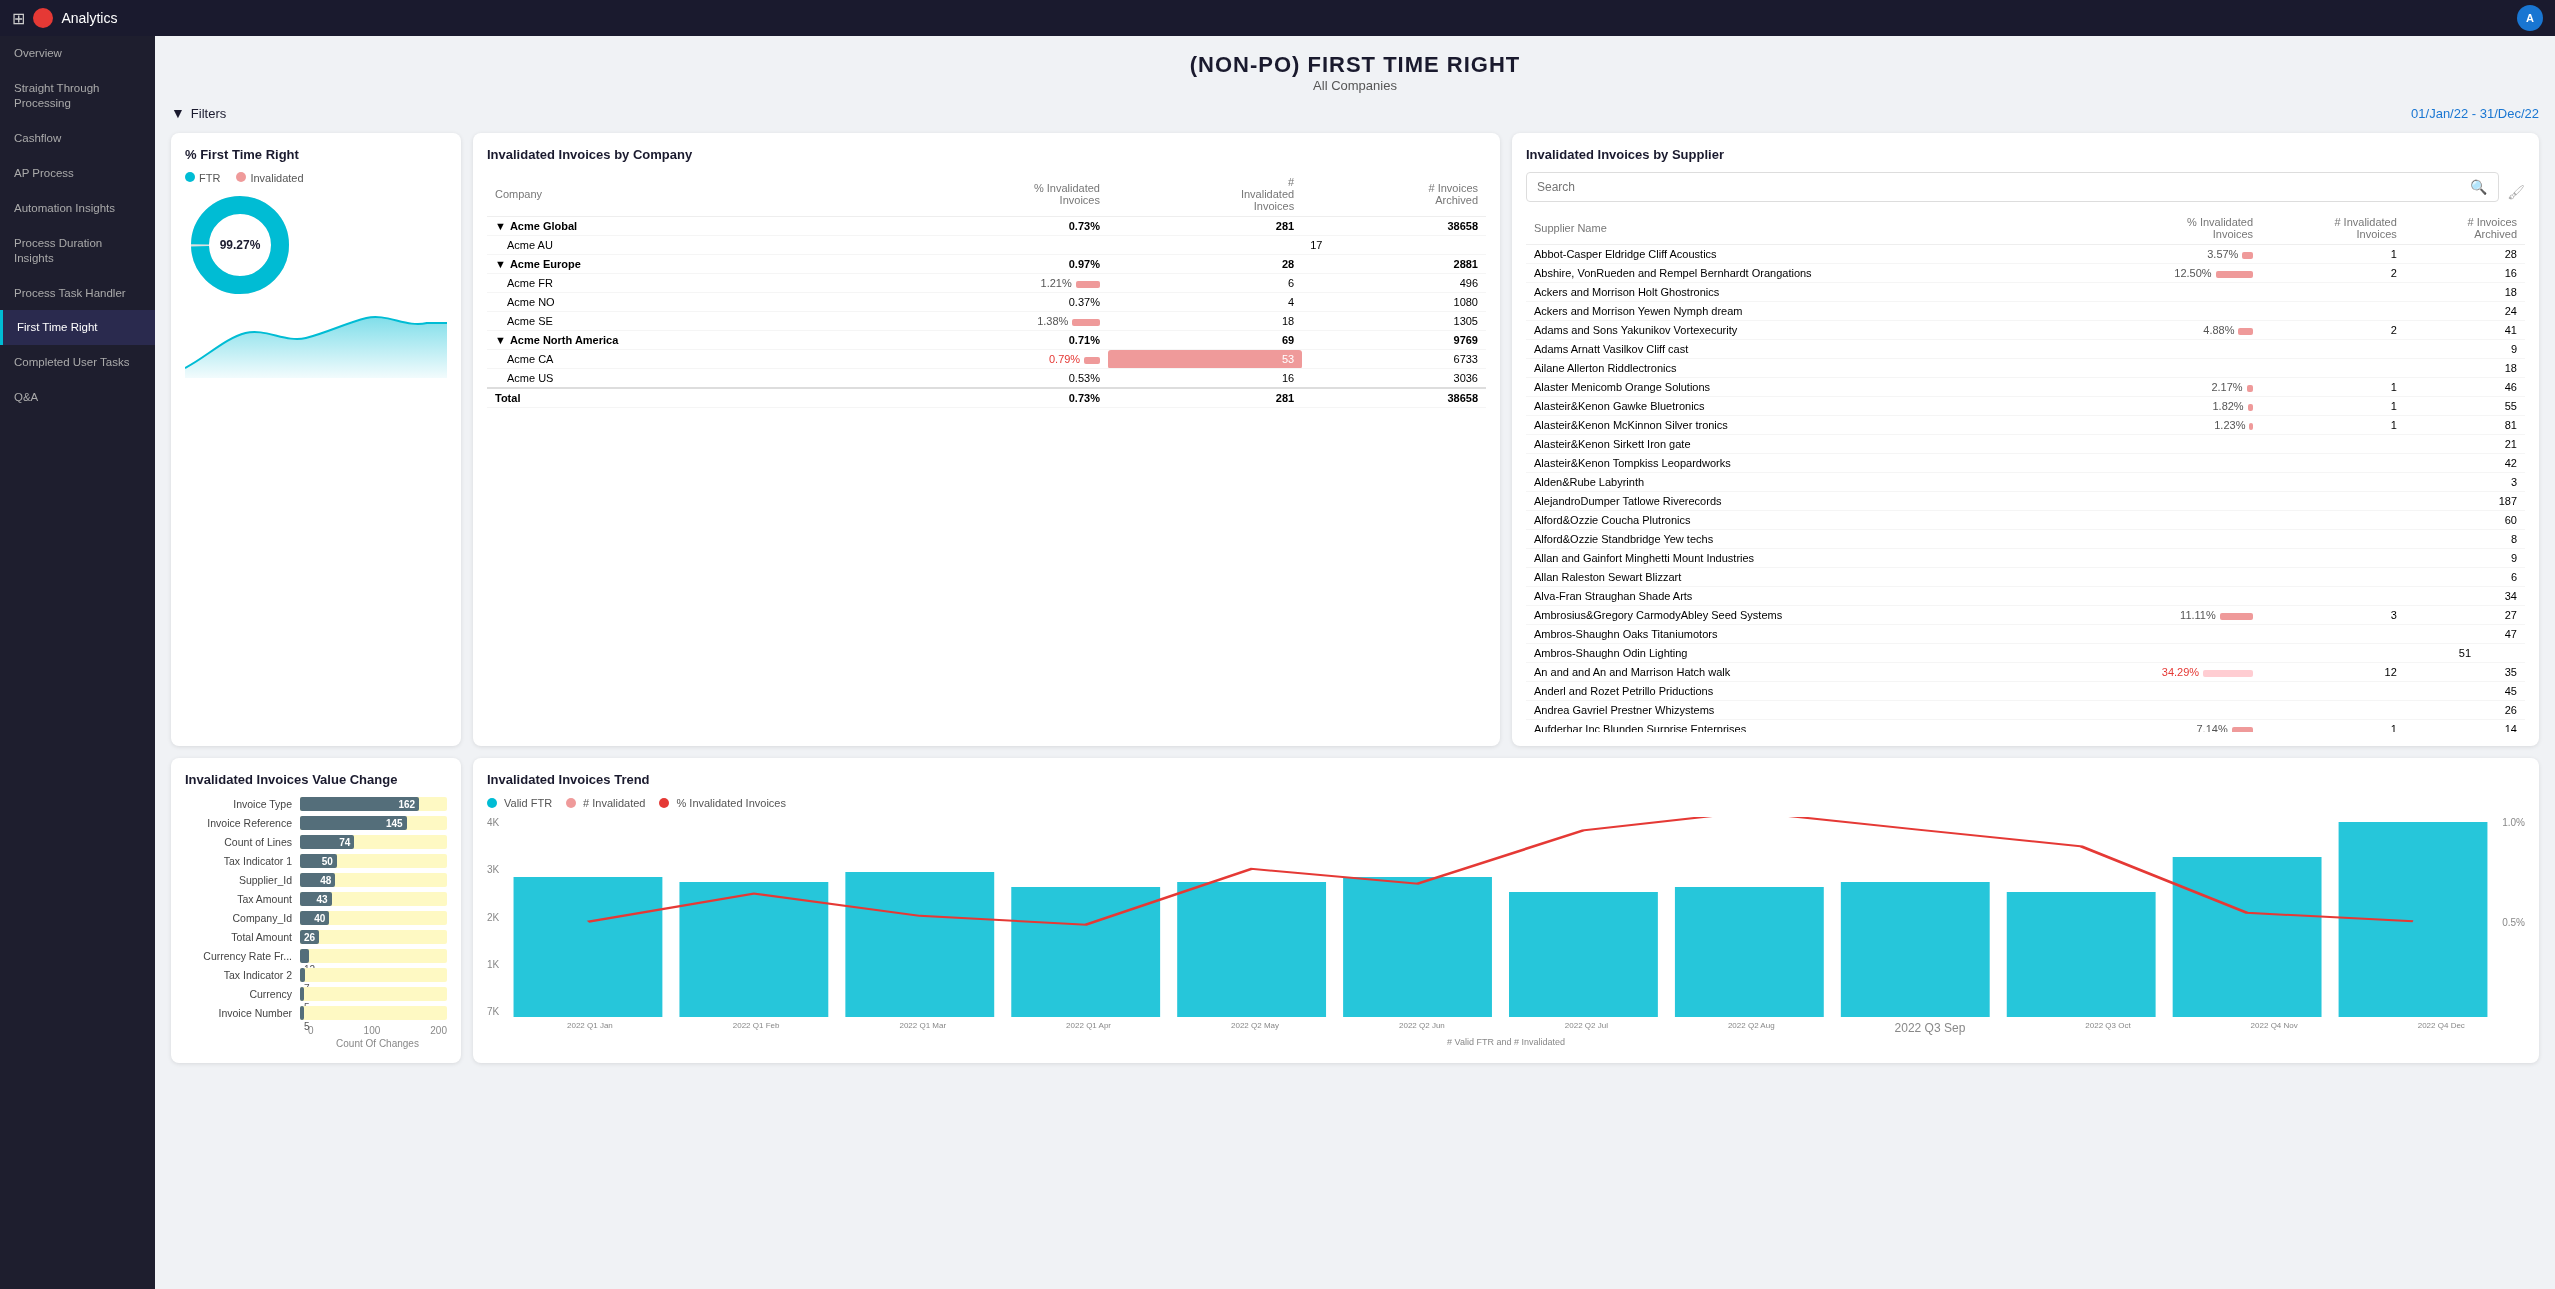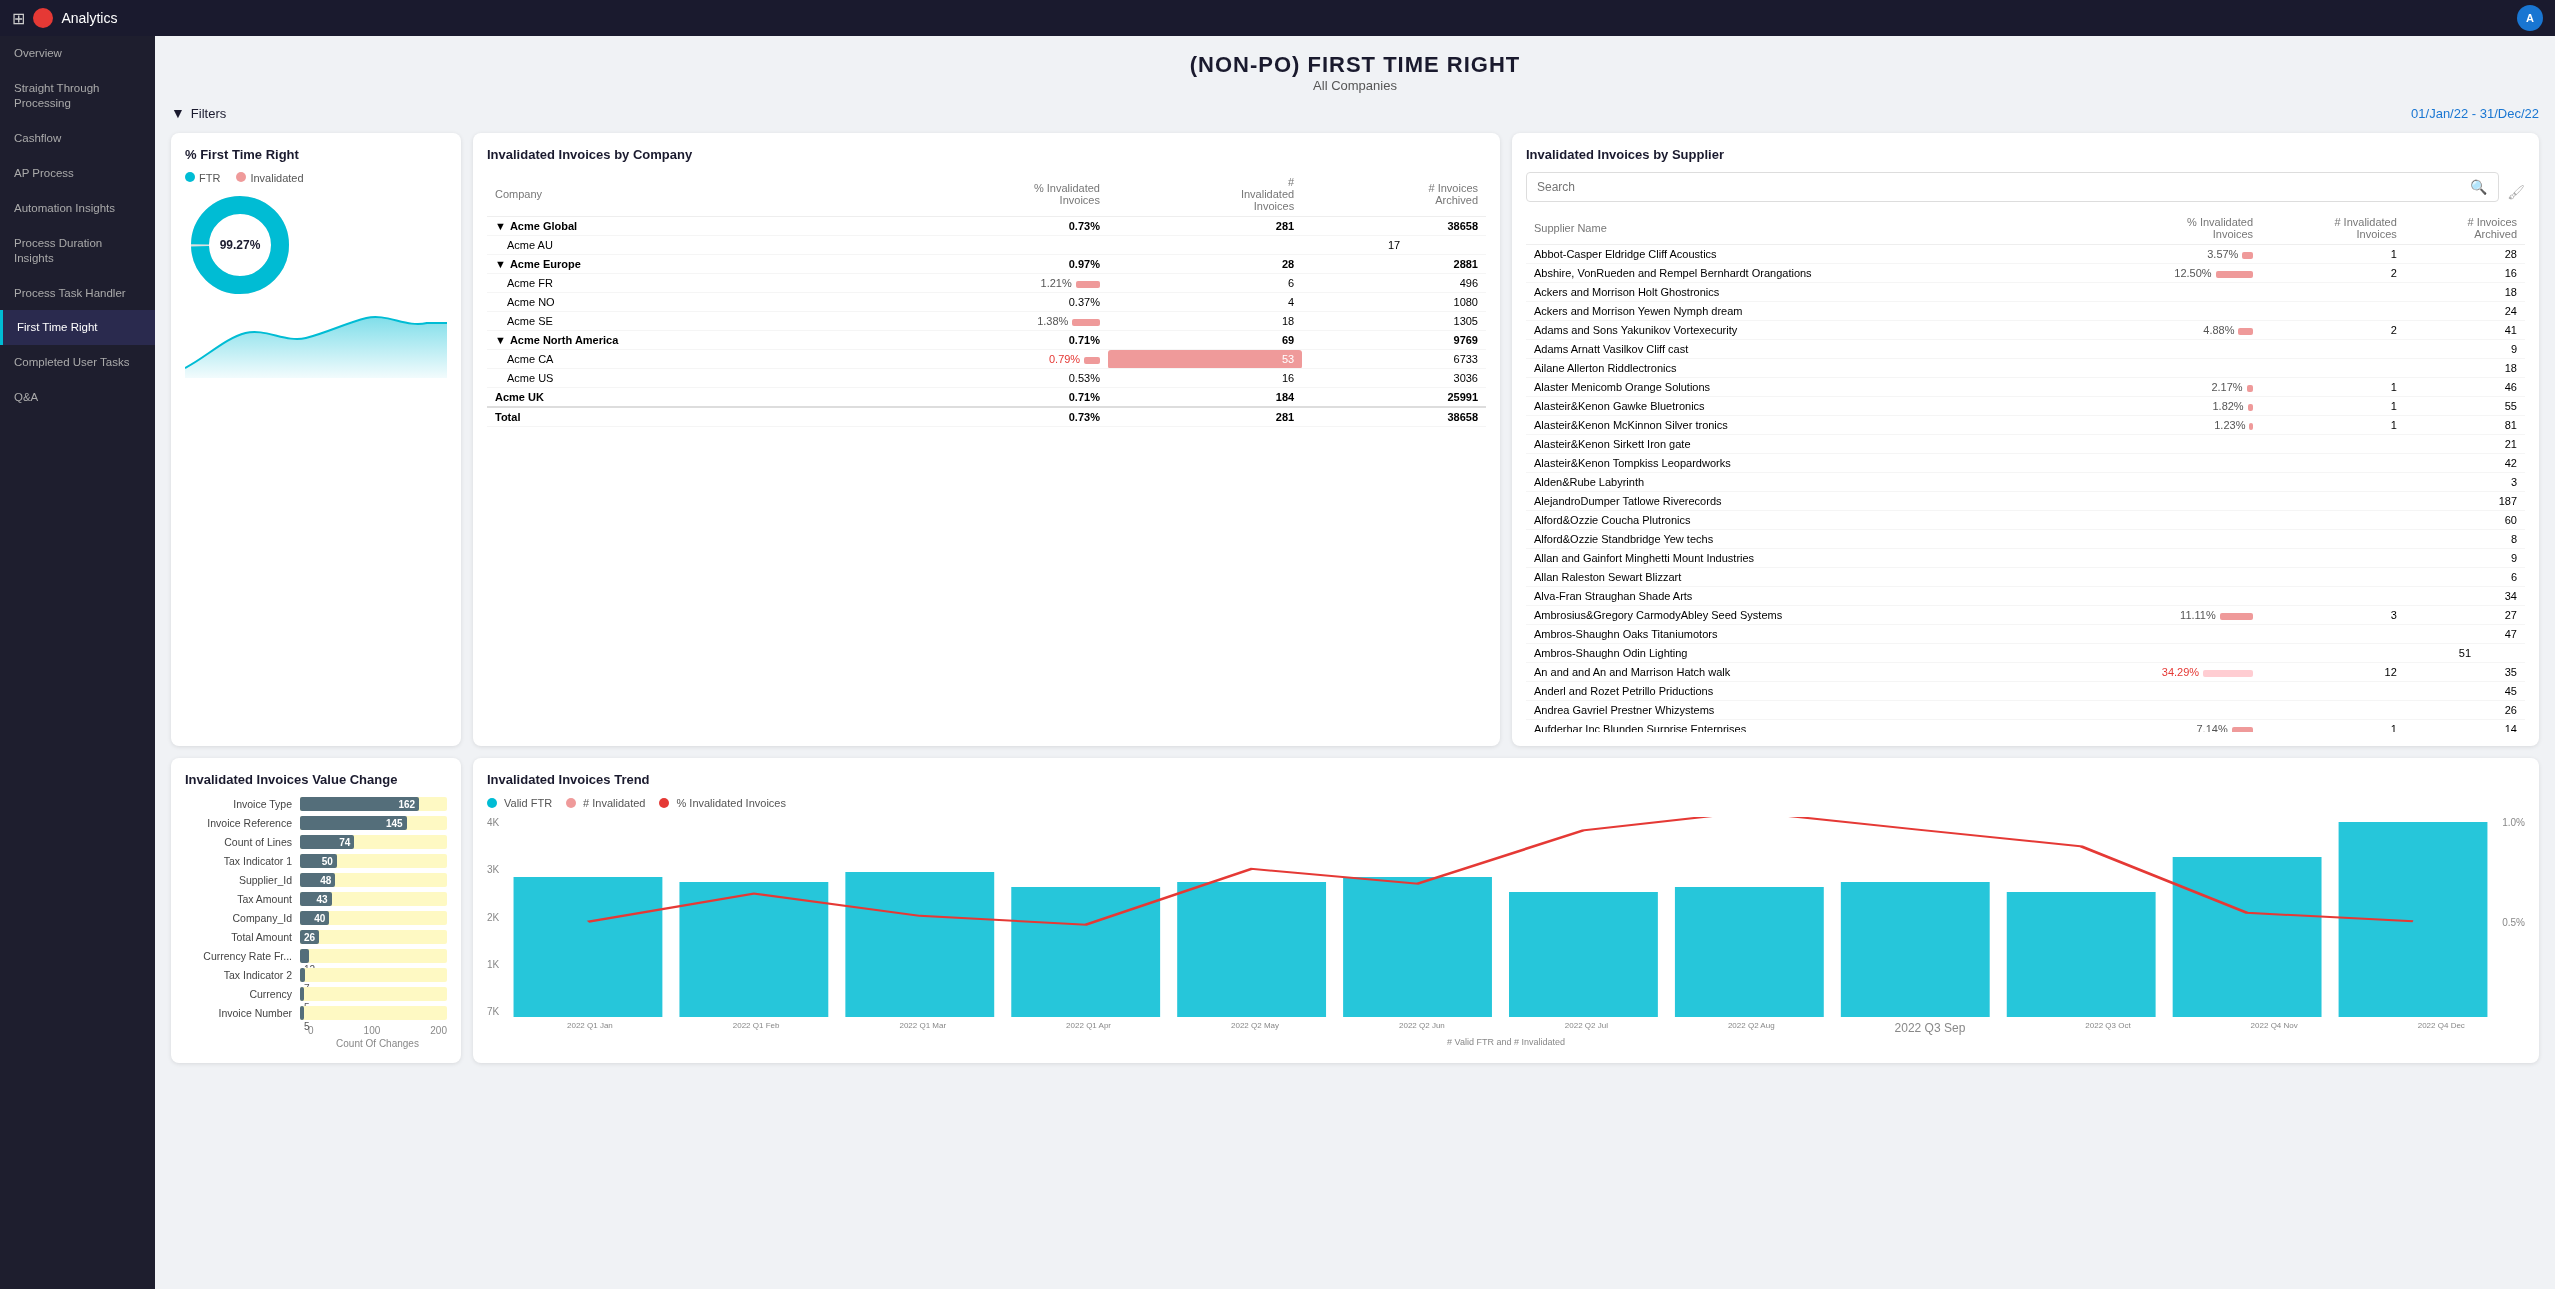--- a/index.html
+++ b/index.html
@@ -159,21 +159,21 @@
         <tr class="group-row">
               <td style="padding-left: 8px; font-weight: 700;"><span style="margin-right:4px;">▼</span>Acme Global</td>
               <td style="text-align: right; font-weight: 700;">0.73%</td>
               <td style="text-align: right; font-weight: 700;">281</td>
               <td style="text-align: right; font-weight: 700;">38658</td>
             </tr>
             <tr class="sub-row">
               <td style="padding-left: 20px;">Acme AU</td>
               <td style="text-align: right;"></td>
               <td style="text-align: right;"></td>
-              <td style="text-align: center;">17</td>
+              <td style="text-align: left;">17</td>
             </tr>
             <tr class="group-row">
               <td style="padding-left: 8px; font-weight: 700;"><span style="margin-right:4px;">▼</span>Acme Europe</td>
               <td style="text-align: right; font-weight: 700;">0.97%</td>
               <td style="text-align: right; font-weight: 700;">28</td>
               <td style="text-align: right; font-weight: 700;">2881</td>
             </tr>
             <tr class="sub-row">
               <td style="padding-left: 20px;">Acme FR</td>
               <td style="text-align: right;"><span style="color:#555;font-weight:400">1.21%</span><span style="display:inline-block;width:24.2px;height:7px;background:#ef9a9a;border-radius:2px;margin-left:4px;vertical-align:middle;"></span></td>
@@ -202,26 +202,20 @@
               <td style="padding-left: 20px;">Acme CA</td>
               <td style="text-align: right;"><span style="color:#e53935;font-weight:400">0.79%</span><span style="display:inline-block;width:15.8px;height:7px;background:#ef9a9a;border-radius:2px;margin-left:4px;vertical-align:middle;"></span></td>
               <td style="text-align: right; background: rgb(239, 154, 154); color: white; border-radius: 3px;">53</td>
               <td style="text-align: right;">6733</td>
             </tr>
             <tr class="sub-row">
               <td style="padding-left: 20px;">Acme US</td>
               <td style="text-align: right;">0.53%</td>
               <td style="text-align: right;">16</td>
               <td style="text-align: right;">3036</td>
-            </tr>
-            <tr class="group-row">
-              <td style="padding-left: 8px; font-weight: 700;">Acme UK</td>
-              <td style="text-align: right; font-weight: 700;">0.71%</td>
-              <td style="text-align: right; font-weight: 700;">184</td>
-              <td style="text-align: right; font-weight: 700;">25991</td>
             </tr>
             <tr class="total-row">
               <td style="padding-left: 8px; font-weight: 700;">Total</td>
               <td style="text-align: right; font-weight: 700;">0.73%</td>
               <td style="text-align: right; font-weight: 700;">281</td>
               <td style="text-align: right; font-weight: 700;">38658</td>
             </tr>
           </tbody>
       </table>
     </div>

